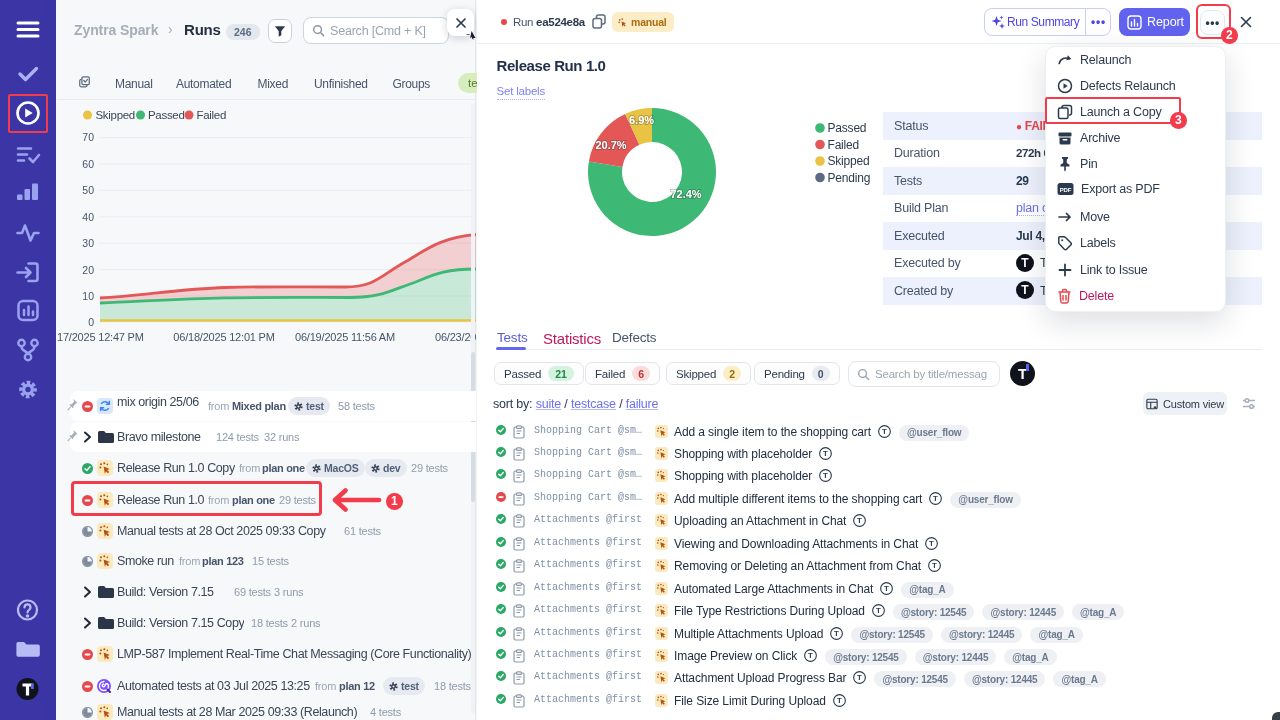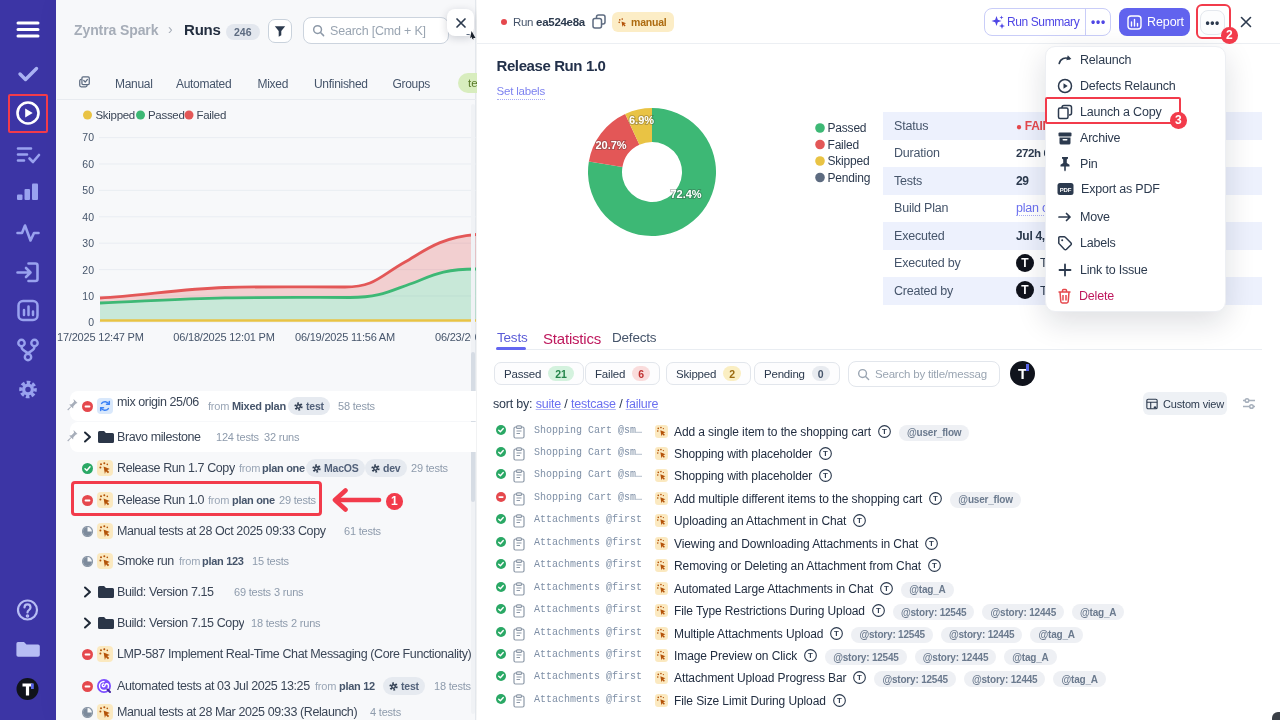--- a/index.html
+++ b/index.html
@@ -192,21 +192,21 @@
 <svg class="abs" style="left:97px;top:460px" width="16" height="16" viewBox="0 0 16 16">
     <rect width="16" height="16" rx="4" fill="#fbe9c0"></rect>
     <g fill="#b45309">
       <circle cx="4" cy="4.2" r="1"></circle>
       <circle cx="7.3" cy="3.2" r="1"></circle>
       <circle cx="3.4" cy="7.4" r="1"></circle>
       <circle cx="10.3" cy="4.4" r=".8"></circle>
       <path d="M6.6 6.6l6.2 2.4-2.6 1 2 2-1.3 1.3-2-2-1 2.6z"></path>
     </g>
   </svg>
-<div class="abs ttl" style="left:117px;top:460.5px;max-width:356px;overflow:hidden">Release Run 1.7 Copy</div>
+<div class="abs ttl" style="left:117px;top:460.5px;max-width:356px;overflow:hidden">Release Run 1.0 Copy</div>
 <div class="abs frm" style="left:239px;top:462px">from</div>
 <div class="abs pln" style="left:262px;top:462px">plan one</div>
 <div class="abs chip" style="left:306px;top:459px"><svg width="9" height="9" viewBox="0 0 20 20" style="flex:none">
       <circle cx="10" cy="10" r="7" stroke="#2c3a4e" stroke-width="4.5" stroke-dasharray="3.6 3.73" fill="none"></circle>
       <circle cx="10" cy="10" r="5.5" fill="#2c3a4e"></circle>
       <circle cx="10" cy="10" r="2.4" fill="#e6eaf0"></circle>
     </svg>MacOS</div>
 <div class="abs chip" style="left:365px;top:459px"><svg width="9" height="9" viewBox="0 0 20 20" style="flex:none">
       <circle cx="10" cy="10" r="7" stroke="#2c3a4e" stroke-width="4.5" stroke-dasharray="3.6 3.73" fill="none"></circle>
       <circle cx="10" cy="10" r="5.5" fill="#2c3a4e"></circle>

